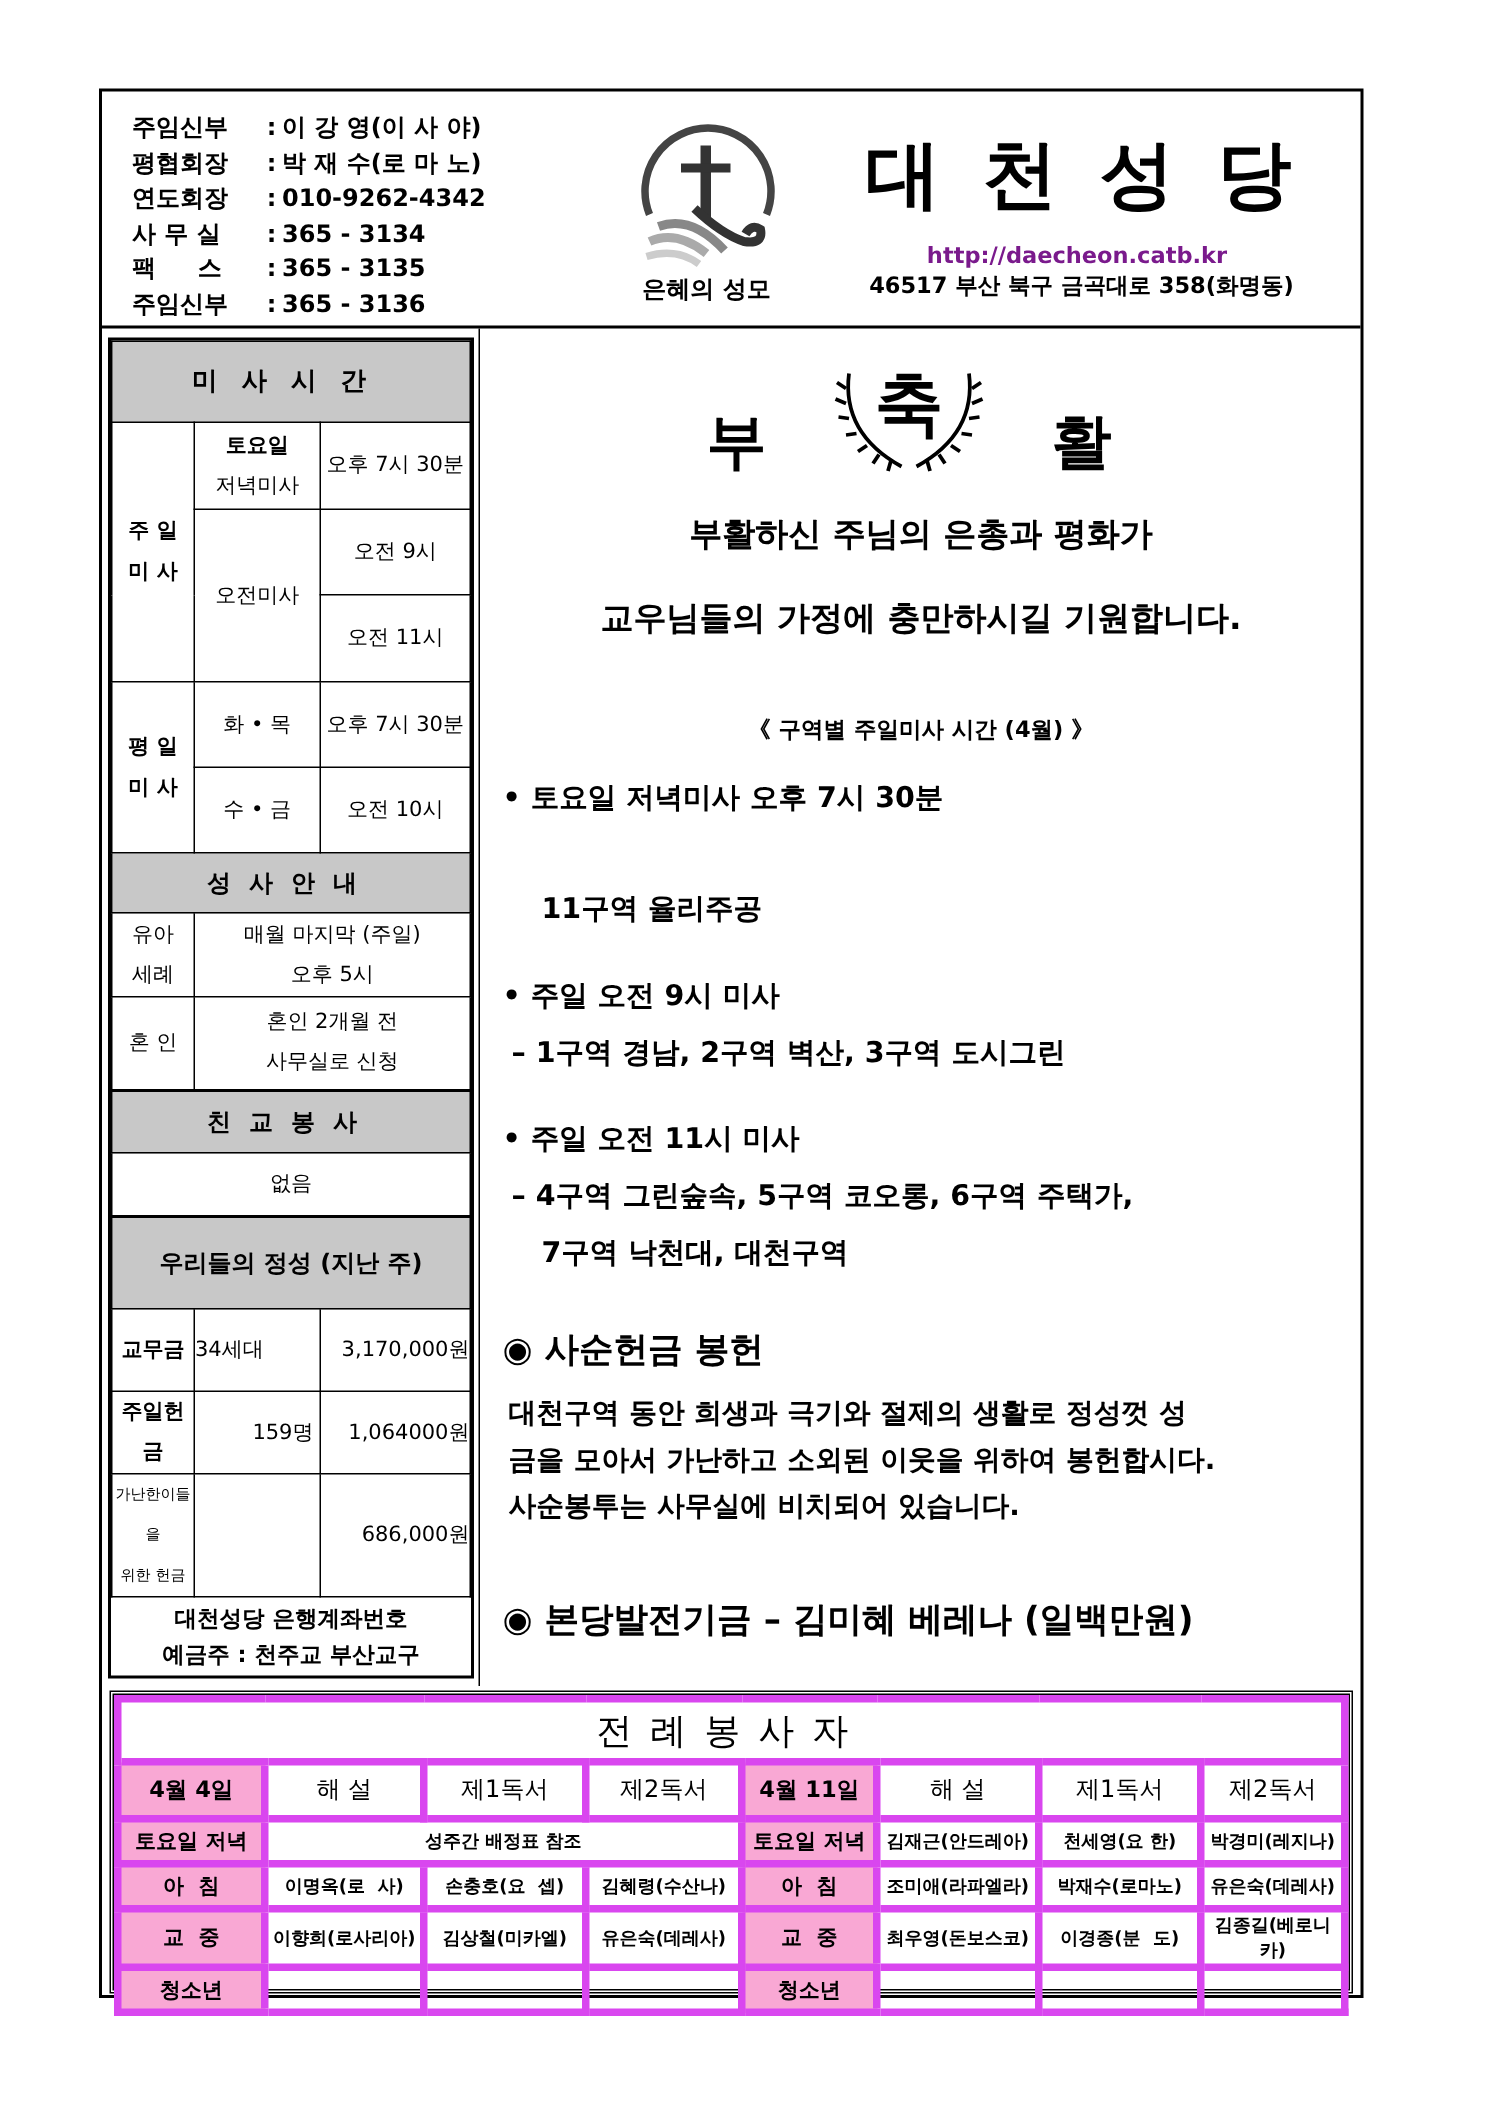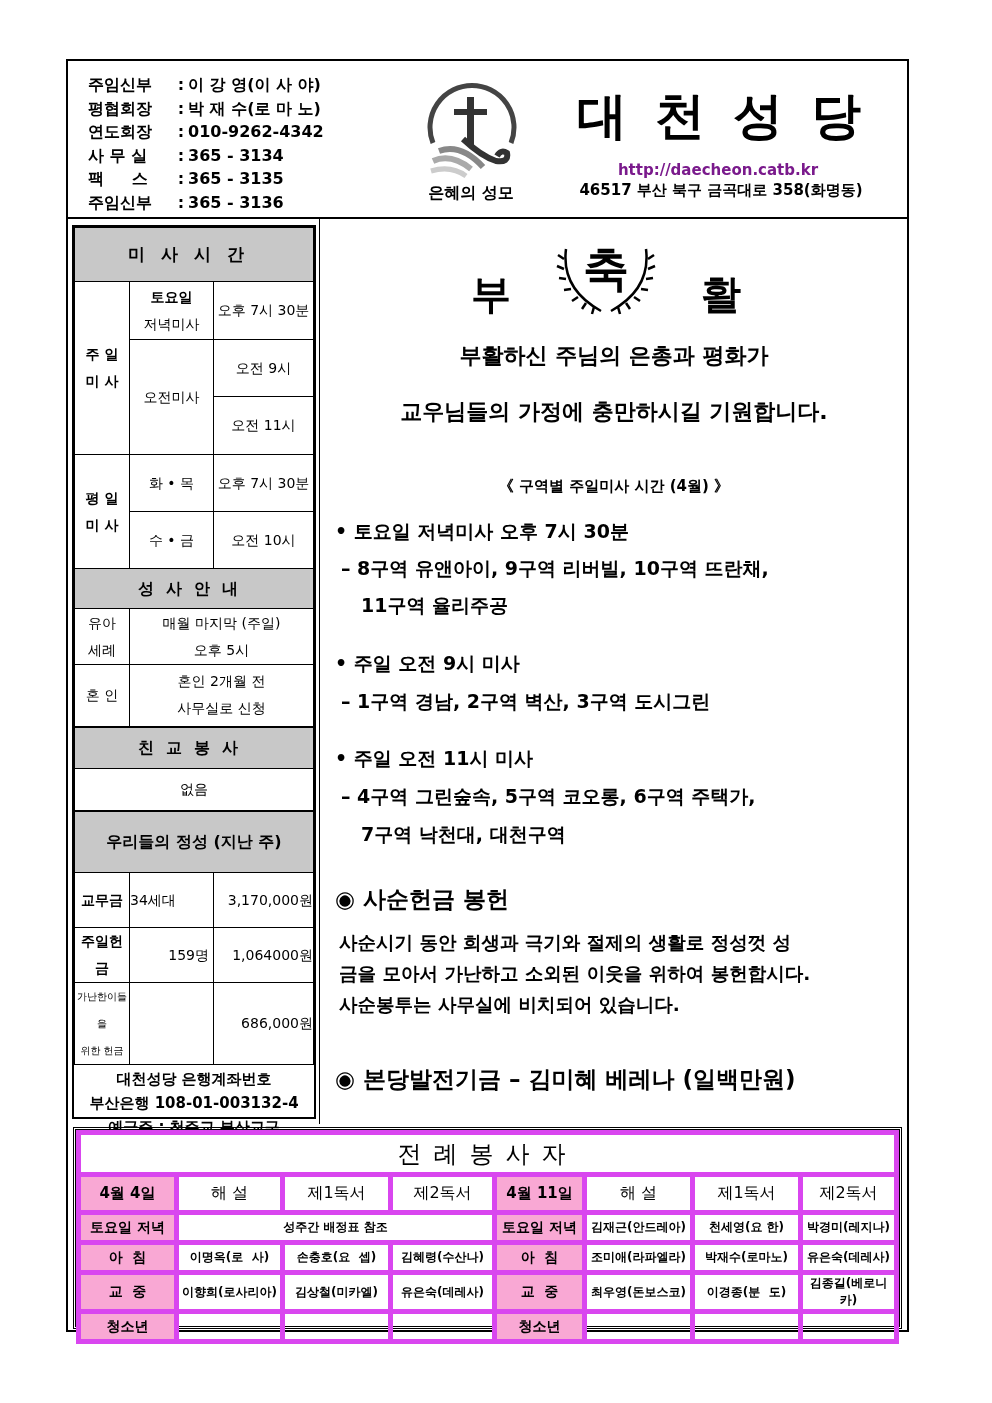--- a/index.html
+++ b/index.html
@@ -195,21 +195,20 @@
                 <div>가난한이들을</div>
                 <div>위한 헌금</div>
               </td>
           <td></td>
           <td style="text-align:right">686,000원</td>
         </tr>
       </tbody>
         </table>
       <div class="bank">
         <div>대천성당 은행계좌번호</div>
-        <div>부산은행 108-01-003132-4</div>
         <div>예금주 : 천주교 부산교구</div>
       </div>
     </div>
   </div>
 
   <div class="right-col">
     <div class="easter">
       <span class="c1">부</span>
       <svg class="wreath" viewBox="0 0 120 80">
         <path d="M 20 10 Q 15 50 55 72" fill="none" stroke="#000" stroke-width="2.5"></path>
@@ -234,33 +233,32 @@
       <span class="c-center">축</span>
       <span class="c2">활</span>
     </div>
 
     <div class="greet" style="top:122px">부활하신 주님의 은총과 평화가</div>
     <div class="greet" style="top:178px">교우님들의 가정에 충만하시길 기원합니다.</div>
 
     <div class="sec-title">《 구역별 주일미사 시간 (4월) 》</div>
 
     <div class="line" style="top:300px">•  토요일 저녁미사   오후 7시 30분</div>
-    <div class="line sub" style="top:337px">–  8구역 유앤아이, 9구역 리버빌, 10구역 뜨란채,</div>
     <div class="line ind" style="top:374px">11구역 율리주공</div>
 
     <div class="line" style="top:432px">•  주일 오전 9시 미사</div>
     <div class="line sub" style="top:470px">–  1구역 경남, 2구역 벽산, 3구역 도시그린</div>
 
     <div class="line" style="top:527px">•  주일 오전 11시 미사</div>
     <div class="line sub" style="top:565px">–  4구역 그린숲속, 5구역 코오롱, 6구역 주택가,</div>
     <div class="line ind" style="top:603px">7구역 낙천대, 대천구역</div>
 
     <div class="bullet-head" style="top:665px">◉  사순헌금 봉헌</div>
     <div class="para" style="top:708px">
-      <div>사순시기 동안 희생과 극기와 절제의 생활로 정성껏 성</div>
+      <div>대천구역 동안 희생과 극기와 절제의 생활로 정성껏 성</div>
       <div>금을 모아서 가난하고 소외된 이웃을 위하여 봉헌합시다.</div>
       <div>사순봉투는 사무실에 비치되어 있습니다.</div>
     </div>
 
     <div class="bullet-head" style="top:845px">◉  본당발전기금 – 김미혜 베레나 (일백만원)</div>
   </div>
 
   <div class="bottom">
     <table class="bt">
       <tbody>

